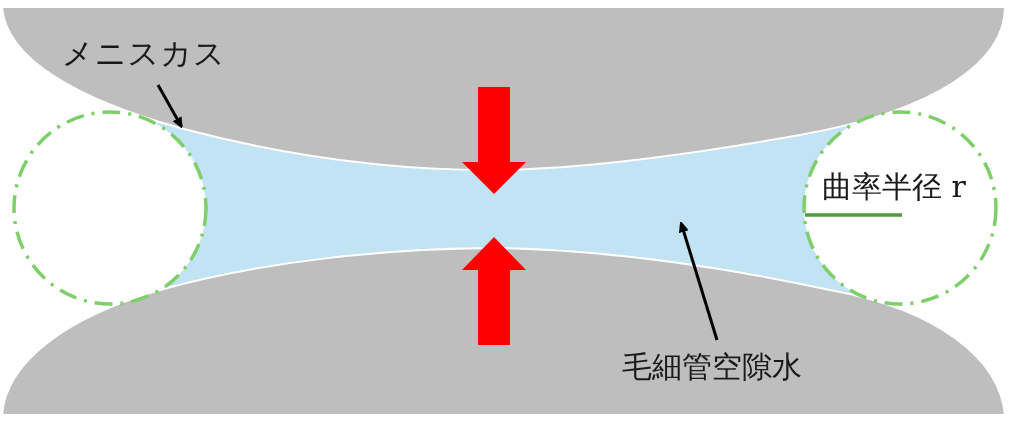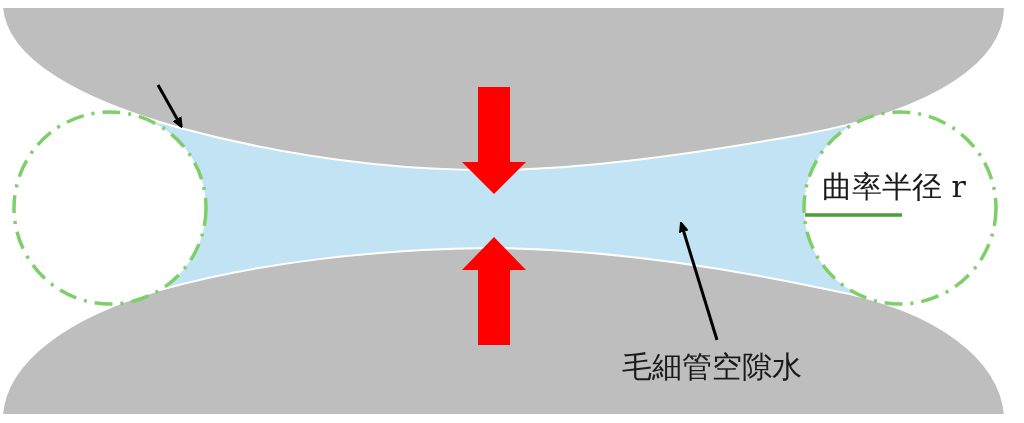--- a/index.html
+++ b/index.html
@@ -43,15 +43,16 @@
 
     <line x1="805" y1="215" x2="902" y2="215" stroke="#4e9d3a" stroke-width="3.5"></line>
 
     <path d="M478,87 L510,87 L510,162 L526,162 L494,194 L462,162 L478,162 Z" fill="#ff0000"></path>
     <path d="M494,237 L526,270 L510,270 L510,345 L478,345 L478,270 L462,270 Z" fill="#ff0000"></path>
 
     <line x1="158" y1="85" x2="180" y2="124" stroke="#000" stroke-width="3" marker-end="url(#ah)"></line>
     <line x1="717" y1="340" x2="682" y2="226" stroke="#000" stroke-width="3" marker-end="url(#ah)"></line>
   </svg>
 
+  <div id="lbl-meniscus" class="label">メニスカス</div>
   <div id="lbl-pore" class="label">毛細管空隙水</div>
   <div id="lbl-radius" class="label">曲率半径 r</div>
 </div>
 
 </body></html>

